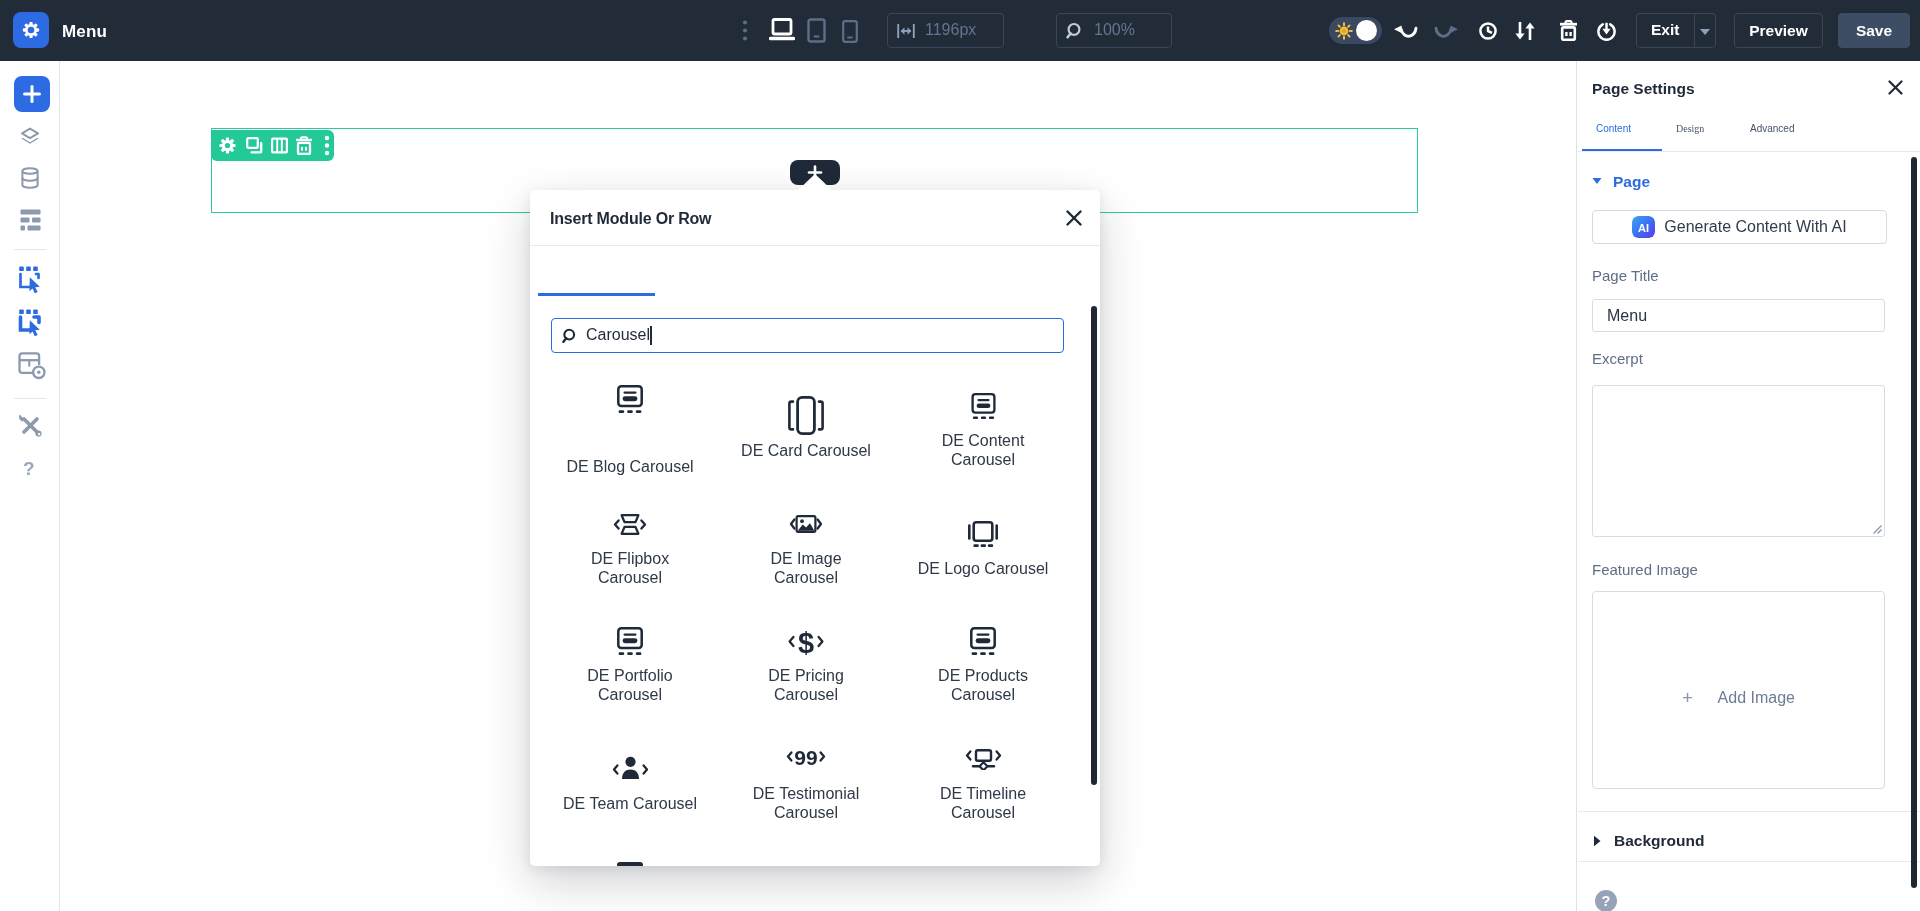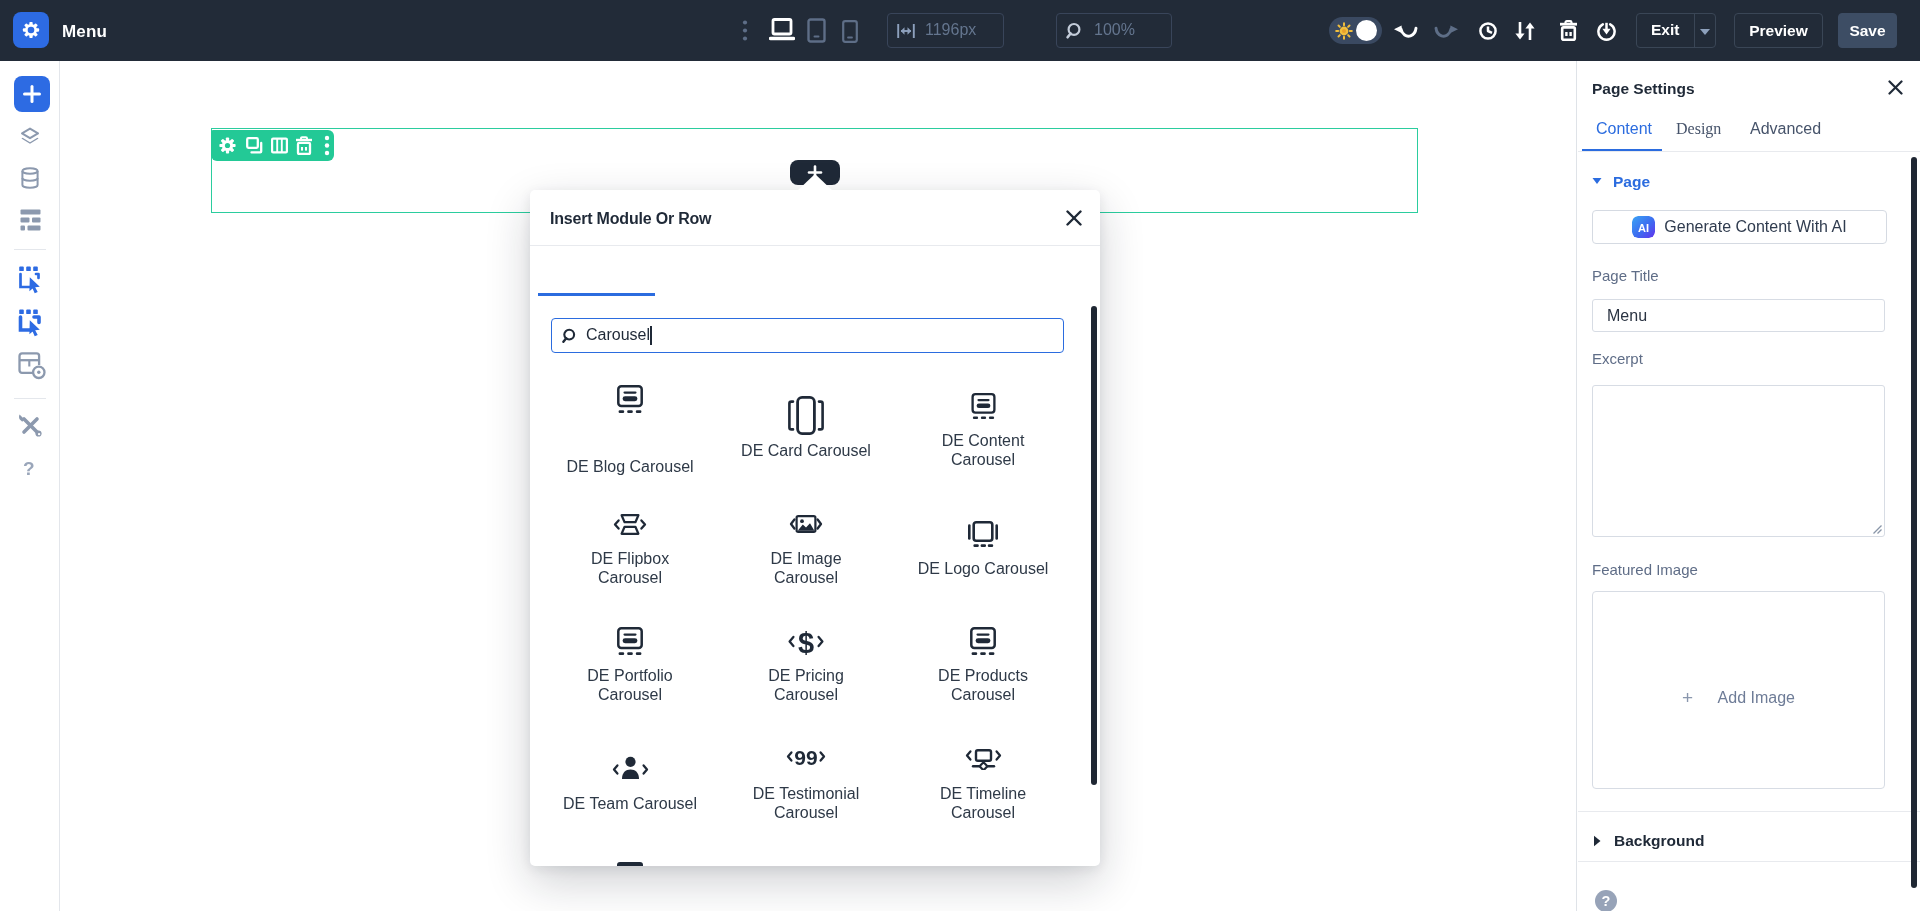--- a/index.html
+++ b/index.html
@@ -45,21 +45,21 @@
   #msearch span { position:absolute; left:34px; top:7px; font-size:16px; color:#1F2937; }
   #mscroll { position:absolute; left:561px; top:116px; width:6px; height:479px; background:#1F2733; border-radius:3px; z-index:7; }
   #mgrid { position:absolute; left:12px; top:71px; width:529px; }
   .mitem { position:absolute; width:176px; display:flex; flex-direction:column; align-items:center; justify-content:center; height:117px; }
   .micon { height:48px; display:flex; align-items:center; justify-content:center; }
   .mlabel { margin-top:1px; font-size:16px; line-height:19px; color:#2E3947; text-align:center; }
 
   
   #panel { position:absolute; left:1578px; top:61px; width:342px; height:850px; background:#fff; }
   #ptitle { position:absolute; left:14px; top:19px; font-size:15.5px; font-weight:700; color:#1F2937; }
-  .ptab { position:absolute; top:45px; height:46px; line-height:46px; font-size:16px; color:#46536A; }
+  .ptab { position:absolute; top:45px; height:46px; line-height:46px; font-size:10px; color:#46536A; }
   .ptab.on { color:#2B6CDF; }
   #ptabline { position:absolute; left:4px; top:88px; width:80px; height:3px; background:#2B6CDF; }
   #ptabborder { position:absolute; left:0; top:90px; width:342px; height:1px; background:#E8EAEE; }
   .plabel { position:absolute; left:14px; font-size:15px; color:#5F6D87; }
   .pinput { position:absolute; left:14px; width:293px; border:1px solid #D7DCE4; border-radius:3px; background:#fff; }
   #aibtn { position:absolute; left:14px; top:149px; width:295px; height:34px; border:1px solid #D5DAE2; border-radius:4px;
     display:flex; align-items:center; justify-content:center; background:#fff; }
   #aibtn .t { font-size:16px; color:#303C4F; margin-left:9px; }
   #pdiv1 { position:absolute; left:0; top:750px; width:342px; height:1px; background:#E8EAEE; }
   #pdiv2 { position:absolute; left:0; top:800px; width:342px; height:1px; background:#E8EAEE; }
@@ -293,21 +293,21 @@
       <path d="M5.4 6.8 L9.5 12.6 L13.6 6.8 Z" fill="#fff"></path>
     </svg>
     <div class="tb-btn" style="left:1636px; width:80px;">
       <span class="abs" style="left:14px;top:7px;">Exit</span>
       <div class="abs" style="left:57px;top:0;width:1px;height:33px;background:#3A4656;"></div>
       <svg class="abs" style="left:62px;top:14px;" width="12" height="8" viewBox="0 0 12 8">
           <path d="M1 1 L6 7 L11 1 Z" fill="#8DA0BC"></path>
         </svg>
     </div>
     <div class="tb-btn" style="left:1734px; width:89px; line-height:33px;">Preview</div>
-    <div class="tb-btn" style="left:1838px; width:59px; line-height:33px; background:#3D4D64; border-color:#3D4D64;">Save</div>
+    <div class="tb-btn" style="left:1838px; width:72px; line-height:33px; background:#3D4D64; border-color:#3D4D64;">Save</div>
   </div>
   <div id="sidebar">
     <div id="plusbtn">
       <svg width="36" height="36" viewBox="0 0 36 36">
           <g stroke="#fff" stroke-width="3" stroke-linecap="round">
             <path d="M18 10.5 V25.5"></path>
             <path d="M10.5 18 H25.5"></path>
           </g>
         </svg>
     </div>

